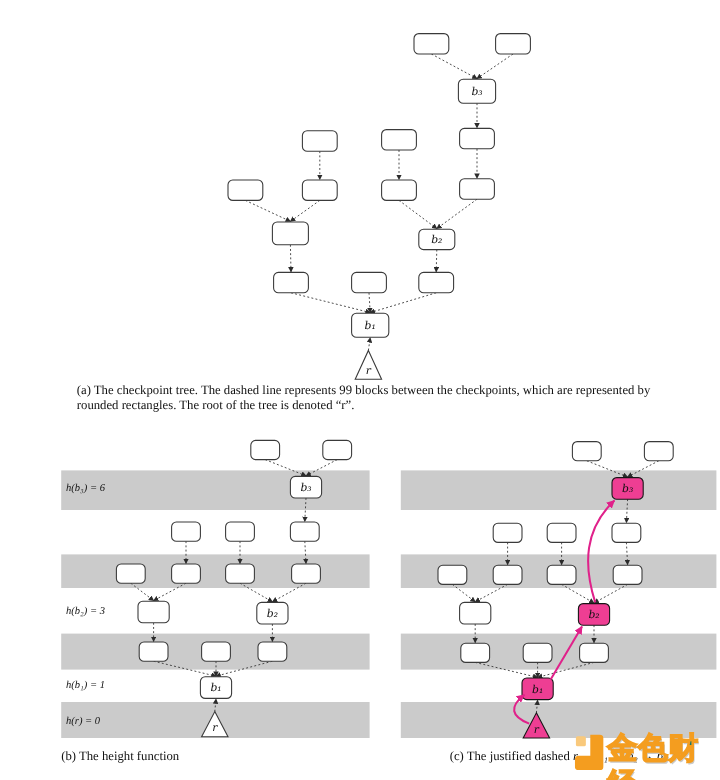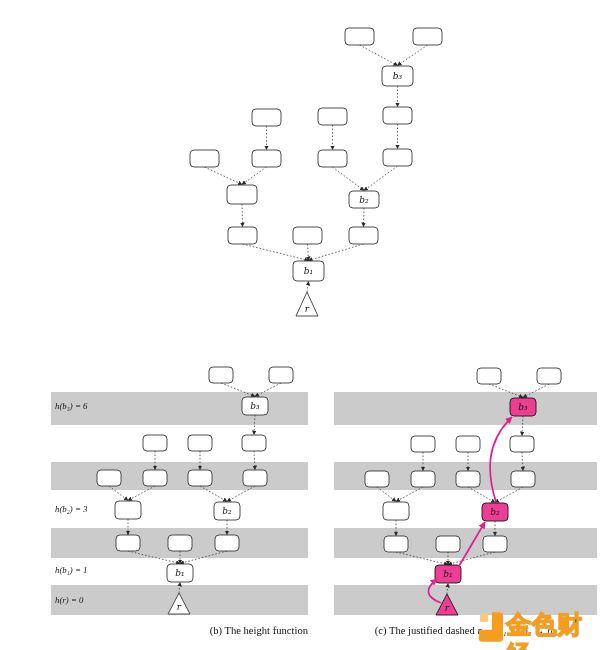--- a/index.html
+++ b/index.html
@@ -5,21 +5,21 @@
   html,body{margin:0;padding:0;}
   body{width:600px;height:650px;background:#ffffff;position:relative;overflow:hidden;
        font-family:"Liberation Serif","DejaVu Serif",serif;}
   #fig{position:absolute;left:0;top:0;}
   .edge{fill:none;}
   .chain{fill:none;}
   .nlabel{font:italic 9px "DejaVu Serif",serif;fill:#111;text-anchor:middle;}
   .hlabel{font:italic 8.8px "Liberation Serif","DejaVu Serif",serif;fill:#111;}
   .caption{position:absolute;color:#111;font-size:10.6px;line-height:13.4px;}
   .cap-a{left:64px;top:319px;width:500px;white-space:nowrap;}
-  .cap-b{left:51px;top:624px;width:257px;text-align:right;}
+  .cap-b{left:51px;top:624px;width:257px;text-align:left;}
   .cap-c{left:334px;top:624px;width:263px;text-align:center;white-space:nowrap;}
   .chain-math{font-style:italic;}
   .watermark{position:absolute;left:479px;top:609px;display:flex;align-items:flex-start;z-index:5;}
   .wm-logo{margin-right:3px;margin-top:2px;}
   .wm-text{font-family:Liberation Sans, sans-serif;font-weight:bold;
            font-size:25px;line-height:30px;color:#0f766e;letter-spacing:0.5px;
            -webkit-text-stroke:1.3px #f49d1f;text-shadow:1px 1px 0 #c9c9c9;}
 </style>
 </head>
 <body>
@@ -161,20 +161,22 @@
       <text x="448" y="577.2" class="nlabel">b₁</text>
       <path d="M447,594 L458,615 L436,615 Z" fill="#ee3e93" stroke="#161616" stroke-width="0.9"></path>
       <text x="447" y="610.5" class="nlabel">r</text>
       <path d="M 441,603 Q 418,594 437,579" class="chain" stroke="#e0218a" stroke-width="1.7" marker-end="url(#arrp)"></path>
       <path d="M 459,566 L 485,522" class="chain" stroke="#e0218a" stroke-width="1.7" marker-end="url(#arrp)"></path>
       <path d="M 496,502 C 486,470 487,441 512,417" class="chain" stroke="#e0218a" stroke-width="1.7" marker-end="url(#arrp)"></path>
     </g>
   </svg>
 
 <div class="caption cap-a">
+  <div>(a) The checkpoint tree. The dashed line represents 99 blocks between the checkpoints, which are represented by</div>
+  <div>rounded rectangles. The root of the tree is denoted “r”.</div>
 </div>
 
 <div class="caption cap-b">(b) The height function</div>
 
 <div class="caption cap-c"><span>(c) The justified dashed </span><span class="chain-math">r → b₁ → b₂ → b₃</span></div>
 
 <div class="watermark">
   <svg class="wm-logo" width="26" height="32" viewBox="0 0 26 32">
     <rect x="1" y="1.5" width="9" height="9" rx="1.5" fill="#f9c97c"></rect>
     <path d="M14,0 h8.5 a3.5,3.5 0 0 1 3.5,3.5 v25 a3.5,3.5 0 0 1 -3.5,3.5 h-19 a3.5,3.5 0 0 1 -3.5,-3.5 v-6 a3.5,3.5 0 0 1 3.5,-3.5 h10.5 z" fill="#f49d1f"></path>

